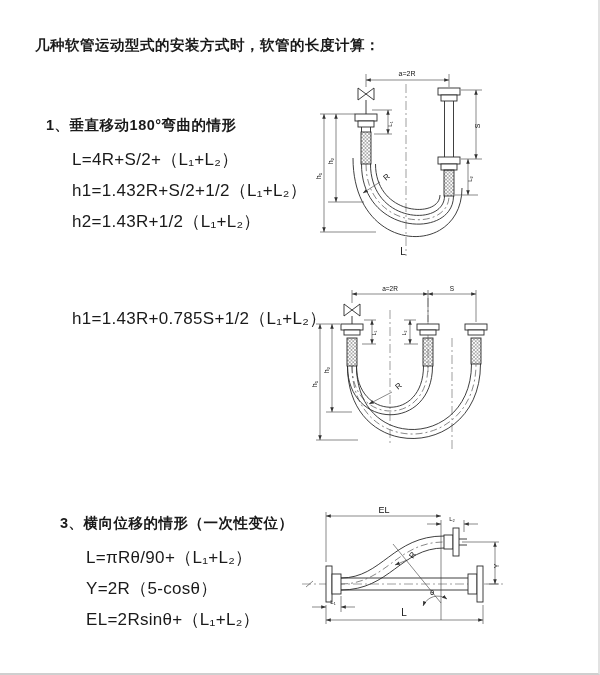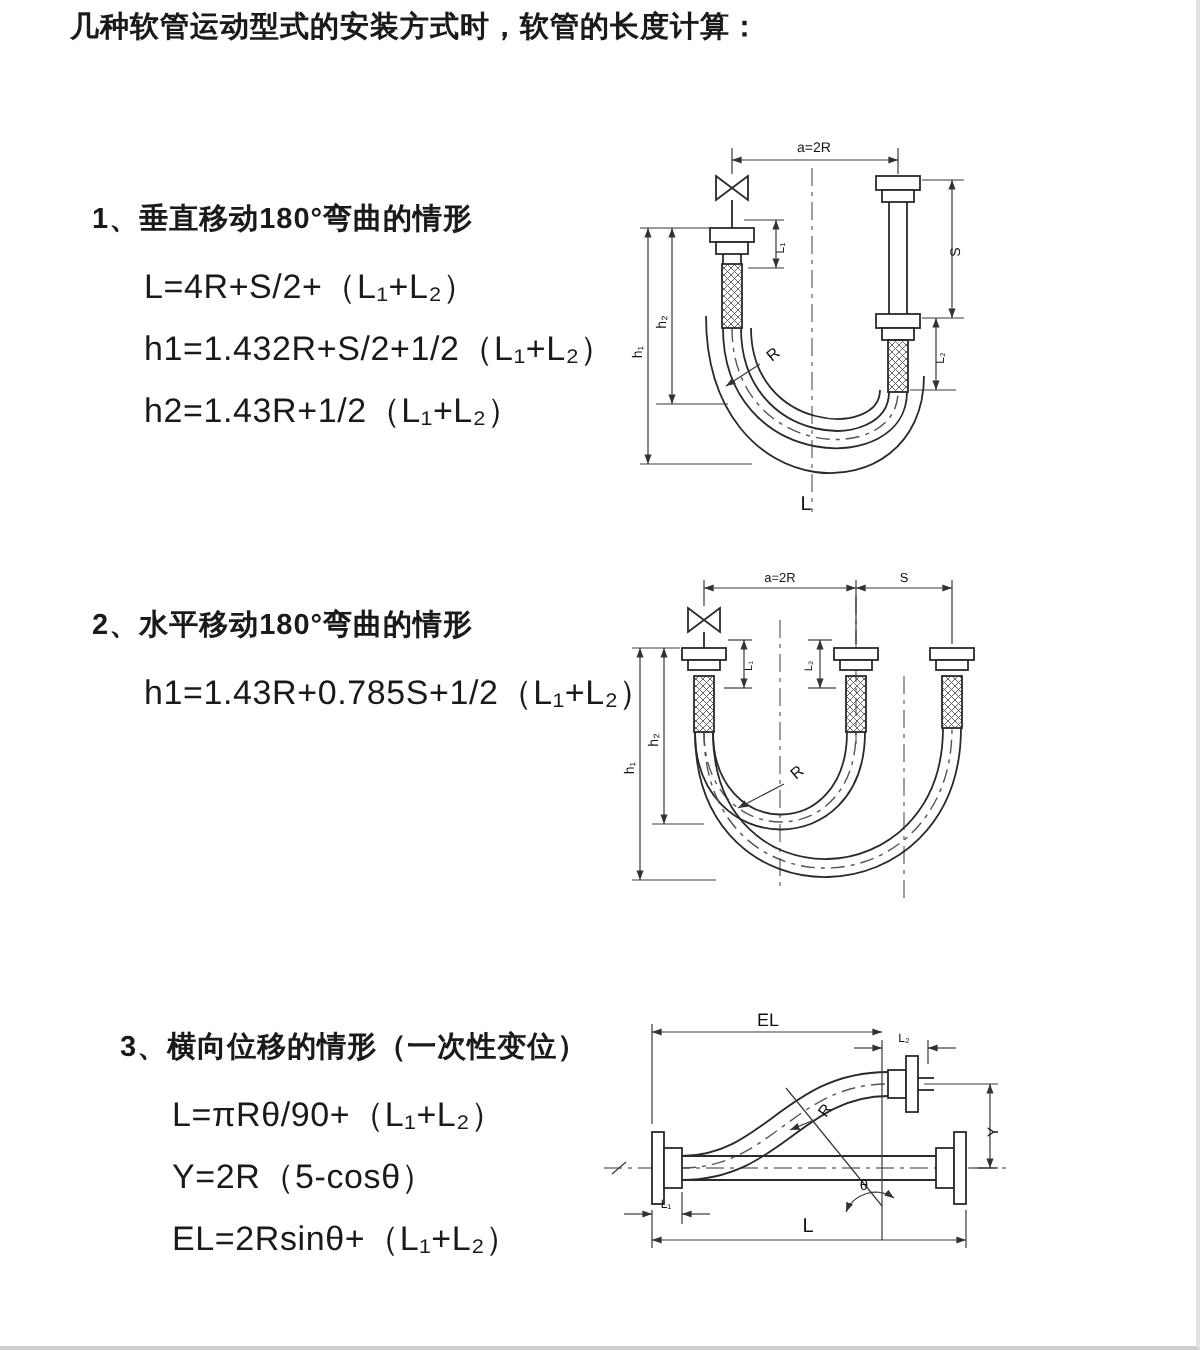--- a/index.html
+++ b/index.html
@@ -1,21 +1,21 @@
 <!DOCTYPE html>
 <html><head>
 <meta charset="utf-8">
 <style>
   html,body{margin:0;padding:0;background:#fff;}
   body{width:600px;height:675px;font-family:"Liberation Sans","DejaVu Sans",sans-serif;}
   .page{position:relative;width:600px;height:675px;background:#fff;color:#1a1a1a;
         box-sizing:border-box;border-right:2px solid #e2e2e2;border-bottom:2px solid #cfcfcf;overflow:hidden;}
-  .title{position:absolute;left:35px;top:4px;font-size:14.5px;font-weight:bold;letter-spacing:0.5px;}
+  .title{position:absolute;left:35px;top:36px;font-size:14.5px;font-weight:bold;letter-spacing:0.5px;}
   .sec{position:absolute;}
-  #sec1{left:46px;top:100px;}
+  #sec1{left:46px;top:116px;}
   #sec2{left:46px;top:303px;}
   #sec3{left:60px;top:514px;}
   .sec-head{font-size:14.5px;font-weight:bold;letter-spacing:0.5px;margin:0 0 9px 0;}
   .formula{font-size:17px;line-height:31px;height:31px;margin-left:26px;letter-spacing:0.3px;white-space:nowrap;}
   .diagram{position:absolute;}
   #d1{left:306px;top:64px;}
   #d2{left:306px;top:280px;}
   #d3{left:296px;top:502px;}
   svg .dln{stroke:#2a2a2a;stroke-width:0.9;fill:none;}
   svg .fit{stroke:#2a2a2a;stroke-width:0.9;fill:#fff;}
@@ -102,21 +102,20 @@
       <line class="dim" x1="68" y1="70" x2="86" y2="70"></line>
       <line class="dim" x1="82" y1="46" x2="82" y2="70" marker-start="url(#arr1)" marker-end="url(#arr1)"></line>
       <text class="lbl" x="86" y="60" font-size="6" text-anchor="middle" transform="rotate(-90 86 60)">L₁</text>
       <line class="dim" x1="74" y1="118" x2="57" y2="129" marker-end="url(#arr1)"></line>
       <text class="lbl" x="80" y="117" font-size="8" transform="rotate(-40 80 117)">R</text>
       <text class="lbl" x="97" y="191" font-size="10" text-anchor="middle">L</text>
     </g>
   </svg>
 
   <div class="sec" id="sec2">
-    <div class="sec-head">2、水平移动180°弯曲的情形</div>
     <div class="formula">h1=1.43R+0.785S+1/2（L₁+L₂）</div>
   </div>
 
   <svg id="d2" class="diagram" width="292" height="178" viewBox="0 0 292 178">
     <defs>
       <pattern id="hatch2" patternUnits="userSpaceOnUse" width="3.5" height="3.5">
         <path d="M0,3.5 L3.5,0 M0,0 L3.5,3.5" stroke="#555" stroke-width="0.45"></path>
       </pattern>
       <marker id="arr2" orient="auto-start-reverse" markerWidth="10" markerHeight="8" refX="8" refY="3">
         <path d="M0,0 L8,3 L0,6 Z" fill="#333"></path>

